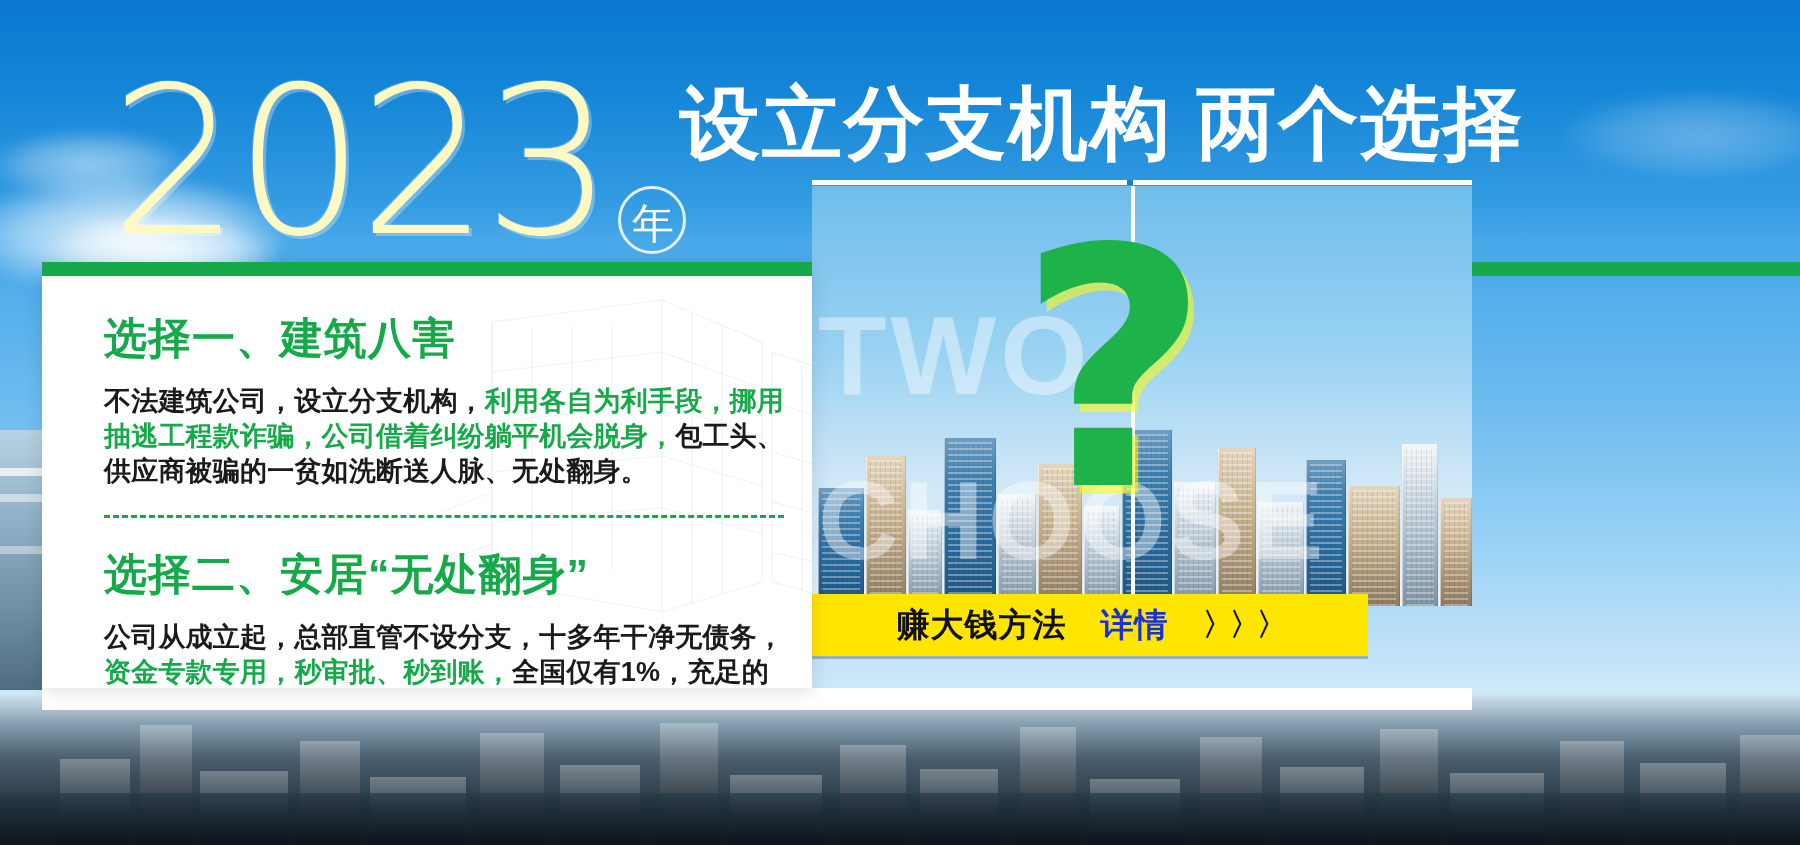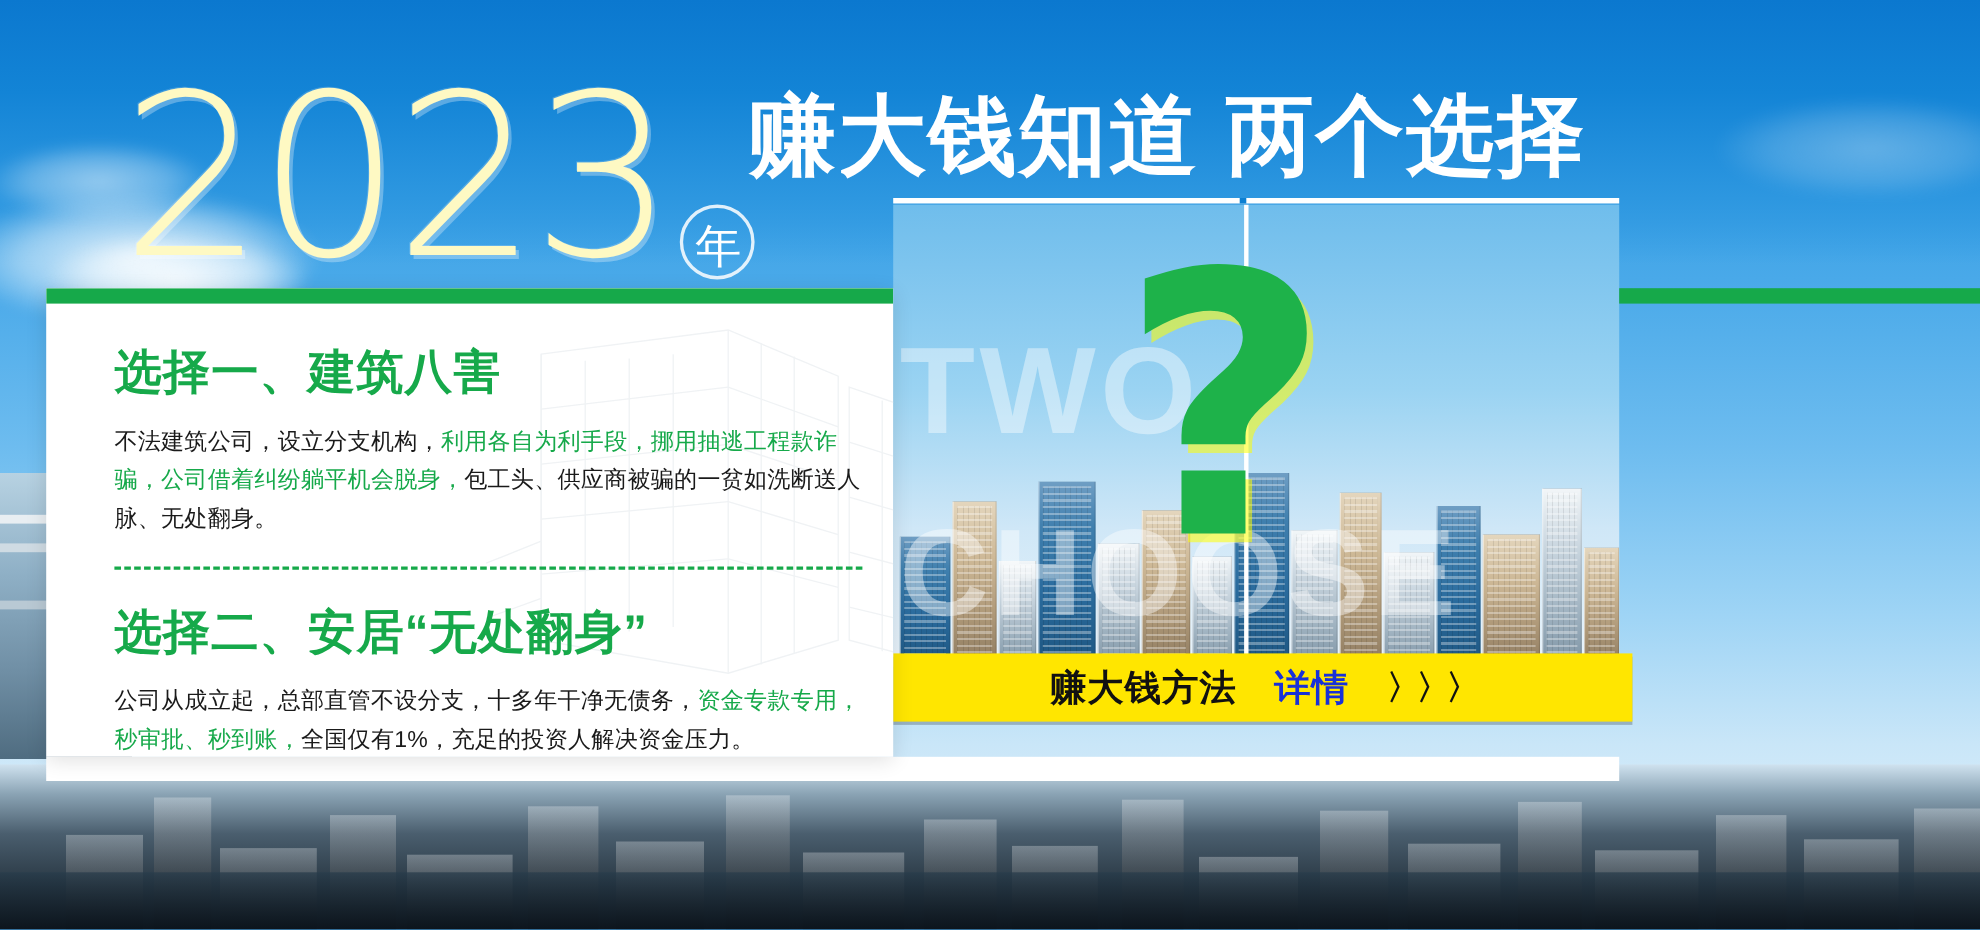--- a/index.html
+++ b/index.html
@@ -106,21 +106,21 @@
   
   .top-rule {
     position:absolute; left:812px; top:180px; width:660px; height:5px; background:#ffffff;
   }
   .top-rule-gap{
     position:absolute; left:1127px; top:180px; width:6px; height:5px; background:#0d80d2;
   }
 
   
   .cta {
-    position:absolute; left:812px; top:594px; width:672px; height:62px;
+    position:absolute; left:812px; top:594px; width:556px; height:62px;
     background:#ffe600; display:flex; align-items:center; justify-content:center;
     gap:34px; box-shadow:0 3px 0 rgba(0,0,0,.22);
   }
   .cta-main {
     font-size:33px; font-weight:700; color:#111111; letter-spacing:1px;
   }
   .cta-link {
     font-size:33px; font-weight:700; color:#1831d8; letter-spacing:1px;
   }
   .cta-arrows {
@@ -169,21 +169,21 @@
     position:absolute; right:-40px; top:20px; width:420px; height:400px;
     opacity:.55; pointer-events:none;
   }
   .card-inner { position:absolute; left:62px; top:48px; width:680px; }
 
   .sec-title {
     font-size:43px; font-weight:700; color:#16a94a; letter-spacing:1px;
     margin-bottom:16px; white-space:nowrap;
   }
   .sec-body {
-    font-size:21px; line-height:35px; color:#1a1a1a; letter-spacing:.2px;
+    font-size:27px; line-height:35px; color:#1a1a1a; letter-spacing:.2px;font-weight:bold;
   }
   .hl { color:#16a94a; }
   .divider {
     margin:26px 0 28px 0; height:0;
     border-top:3px dashed #16a94a;
   }
   .sec2 { margin-top:2px; }
 
   
   .bottom-white {
@@ -224,21 +224,21 @@
     <div class="bld" style="left:1560px;width:64px;  height:104px;"></div>
     <div class="bld" style="left:1640px;width:86px;  height:82px;"></div>
     <div class="bld" style="left:1740px;width:60px;  height:110px;"></div>
     <div class="water"></div>
   </div>
 
   <div class="year">2023</div>
   <div class="year-circle"></div>
   <div class="year-suffix">年</div>
 
-  <div class="headline">赚大钱知道 两个选择</div>
+  <div class="headline">设立分支机构 两个选择</div>
 
   <div class="top-rule"></div>
   <div class="top-rule-gap"></div>
 
   <div class="photo-panel">
     <div class="photo-city">
       <div class="b glass" style="left:6px;   width:46px; height:118px;"></div>
       <div class="b warm" style="left:54px;  width:40px; height:150px;"></div>
       <div class="b" style="left:96px;  width:34px; height:96px;"></div>
       <div class="b glass" style="left:132px; width:52px; height:168px;"></div>

